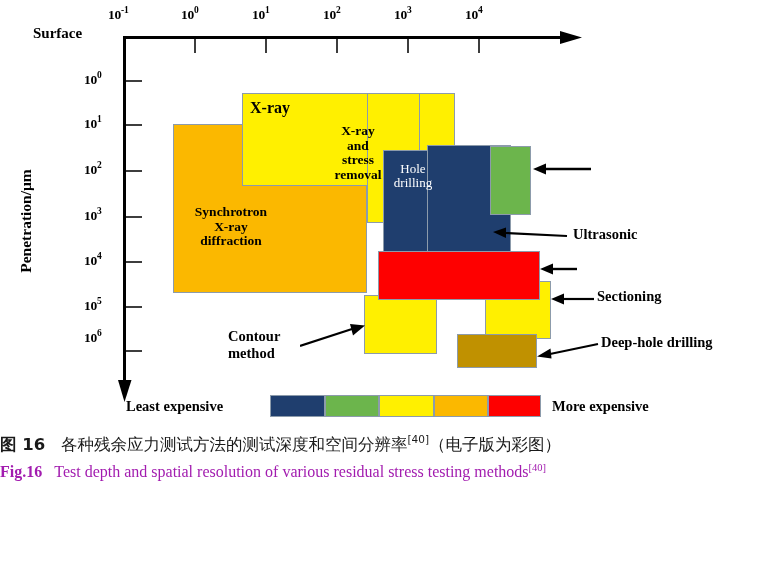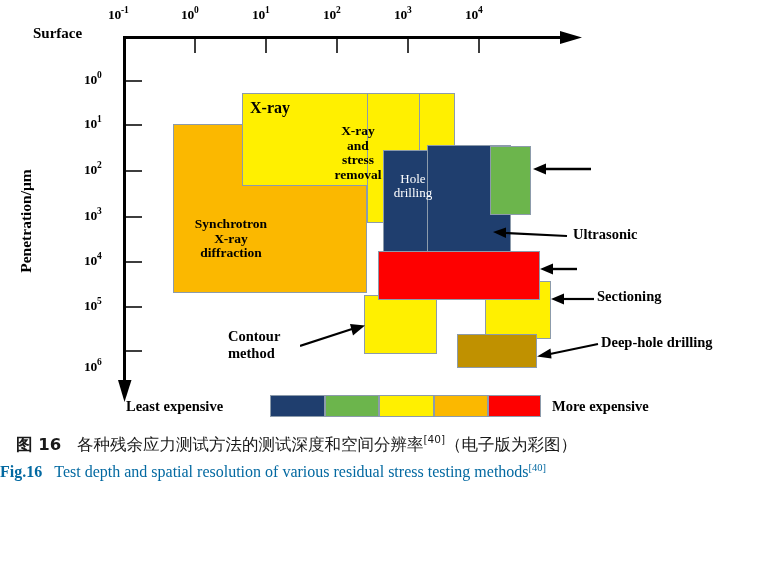--- a/index.html
+++ b/index.html
@@ -11,21 +11,21 @@
     overflow:hidden;
     position:relative;
   }
   #fig{position:absolute;left:0;top:0;width:712px;height:430px;}
   #caption{position:absolute;left:0;top:432px;width:778px;height:137px;}
 
   
   .box{position:absolute;border:1px solid #8c9bab;box-sizing:border-box;}
   .boxlabel{
     position:absolute;box-sizing:border-box;
-    display:flex;align-items:center;justify-content:flex-end;
+    display:flex;align-items:center;justify-content:flex-start;
     text-align:center;font-weight:bold;line-height:1.08;
     pointer-events:none;
   }
 
   
   .axis-line{position:absolute;background:#000;}
   .tick{position:absolute;background:#3d3d3d;}
   .ticklabel{
     position:absolute;font-weight:bold;font-size:13.5px;
     white-space:nowrap;letter-spacing:-0.2px;
@@ -44,24 +44,24 @@
   
   .legend-swatch{position:absolute;top:395px;height:22px;border:1px solid #8c9bab;box-sizing:border-box;}
   .legend-text{position:absolute;font-weight:bold;font-size:14.5px;white-space:nowrap;}
 
   
   .cap-cn{
     font-family:"DejaVu Sans", sans-serif;
     font-size:16.5px;line-height:1.42;color:#1a1a1a;
     margin:0 0 2px 0;
   }
-  .cap-cn b{font-weight:bold;padding-left:16px;}
+  .cap-cn b{font-weight:bold;}
   .cap-en{
     font-family:"Liberation Serif", serif;
-    font-size:16px;line-height:1.45;color:#0369a1;
+    font-size:16px;line-height:1.45;color:#a21caf;
     margin:4px 0 0 0;text-align:justify;
   }
   .cap-en b{font-weight:bold;}
   sup.refmark{font-size:10.5px;vertical-align:super;}
 </style>
 </head>
 <body>
 
 <div id="fig">
 
@@ -121,21 +121,21 @@
   </div>
   <div class="ticklabel" style="left:84px;top:206px;">
     <span>10</span><sup>3</sup>
   </div>
   <div class="ticklabel" style="left:84px;top:251px;">
     <span>10</span><sup>4</sup>
   </div>
   <div class="ticklabel" style="left:84px;top:296px;">
     <span>10</span><sup>5</sup>
   </div>
-  <div class="ticklabel" style="left:84px;top:357px;">
+  <div class="ticklabel" style="left:84px;top:328px;">
     <span>10</span><sup>6</sup>
   </div>
 
   <div class="axis-title" style="left:33px;top:25px;font-size:15px;">Surface</div>
 
   <div class="axis-title" style="left:-26px;top:212px;font-size:15.5px;transform:rotate(-90deg);transform-origin:center center;">Penetration/μm</div>
 
   <div class="box" style="left:173px;top:124px;width:194px;height:169px;background:#FBB800;"></div>
 
   <div class="box" style="left:242px;top:93px;width:213px;height:93px;background:#FFF000;"></div>

